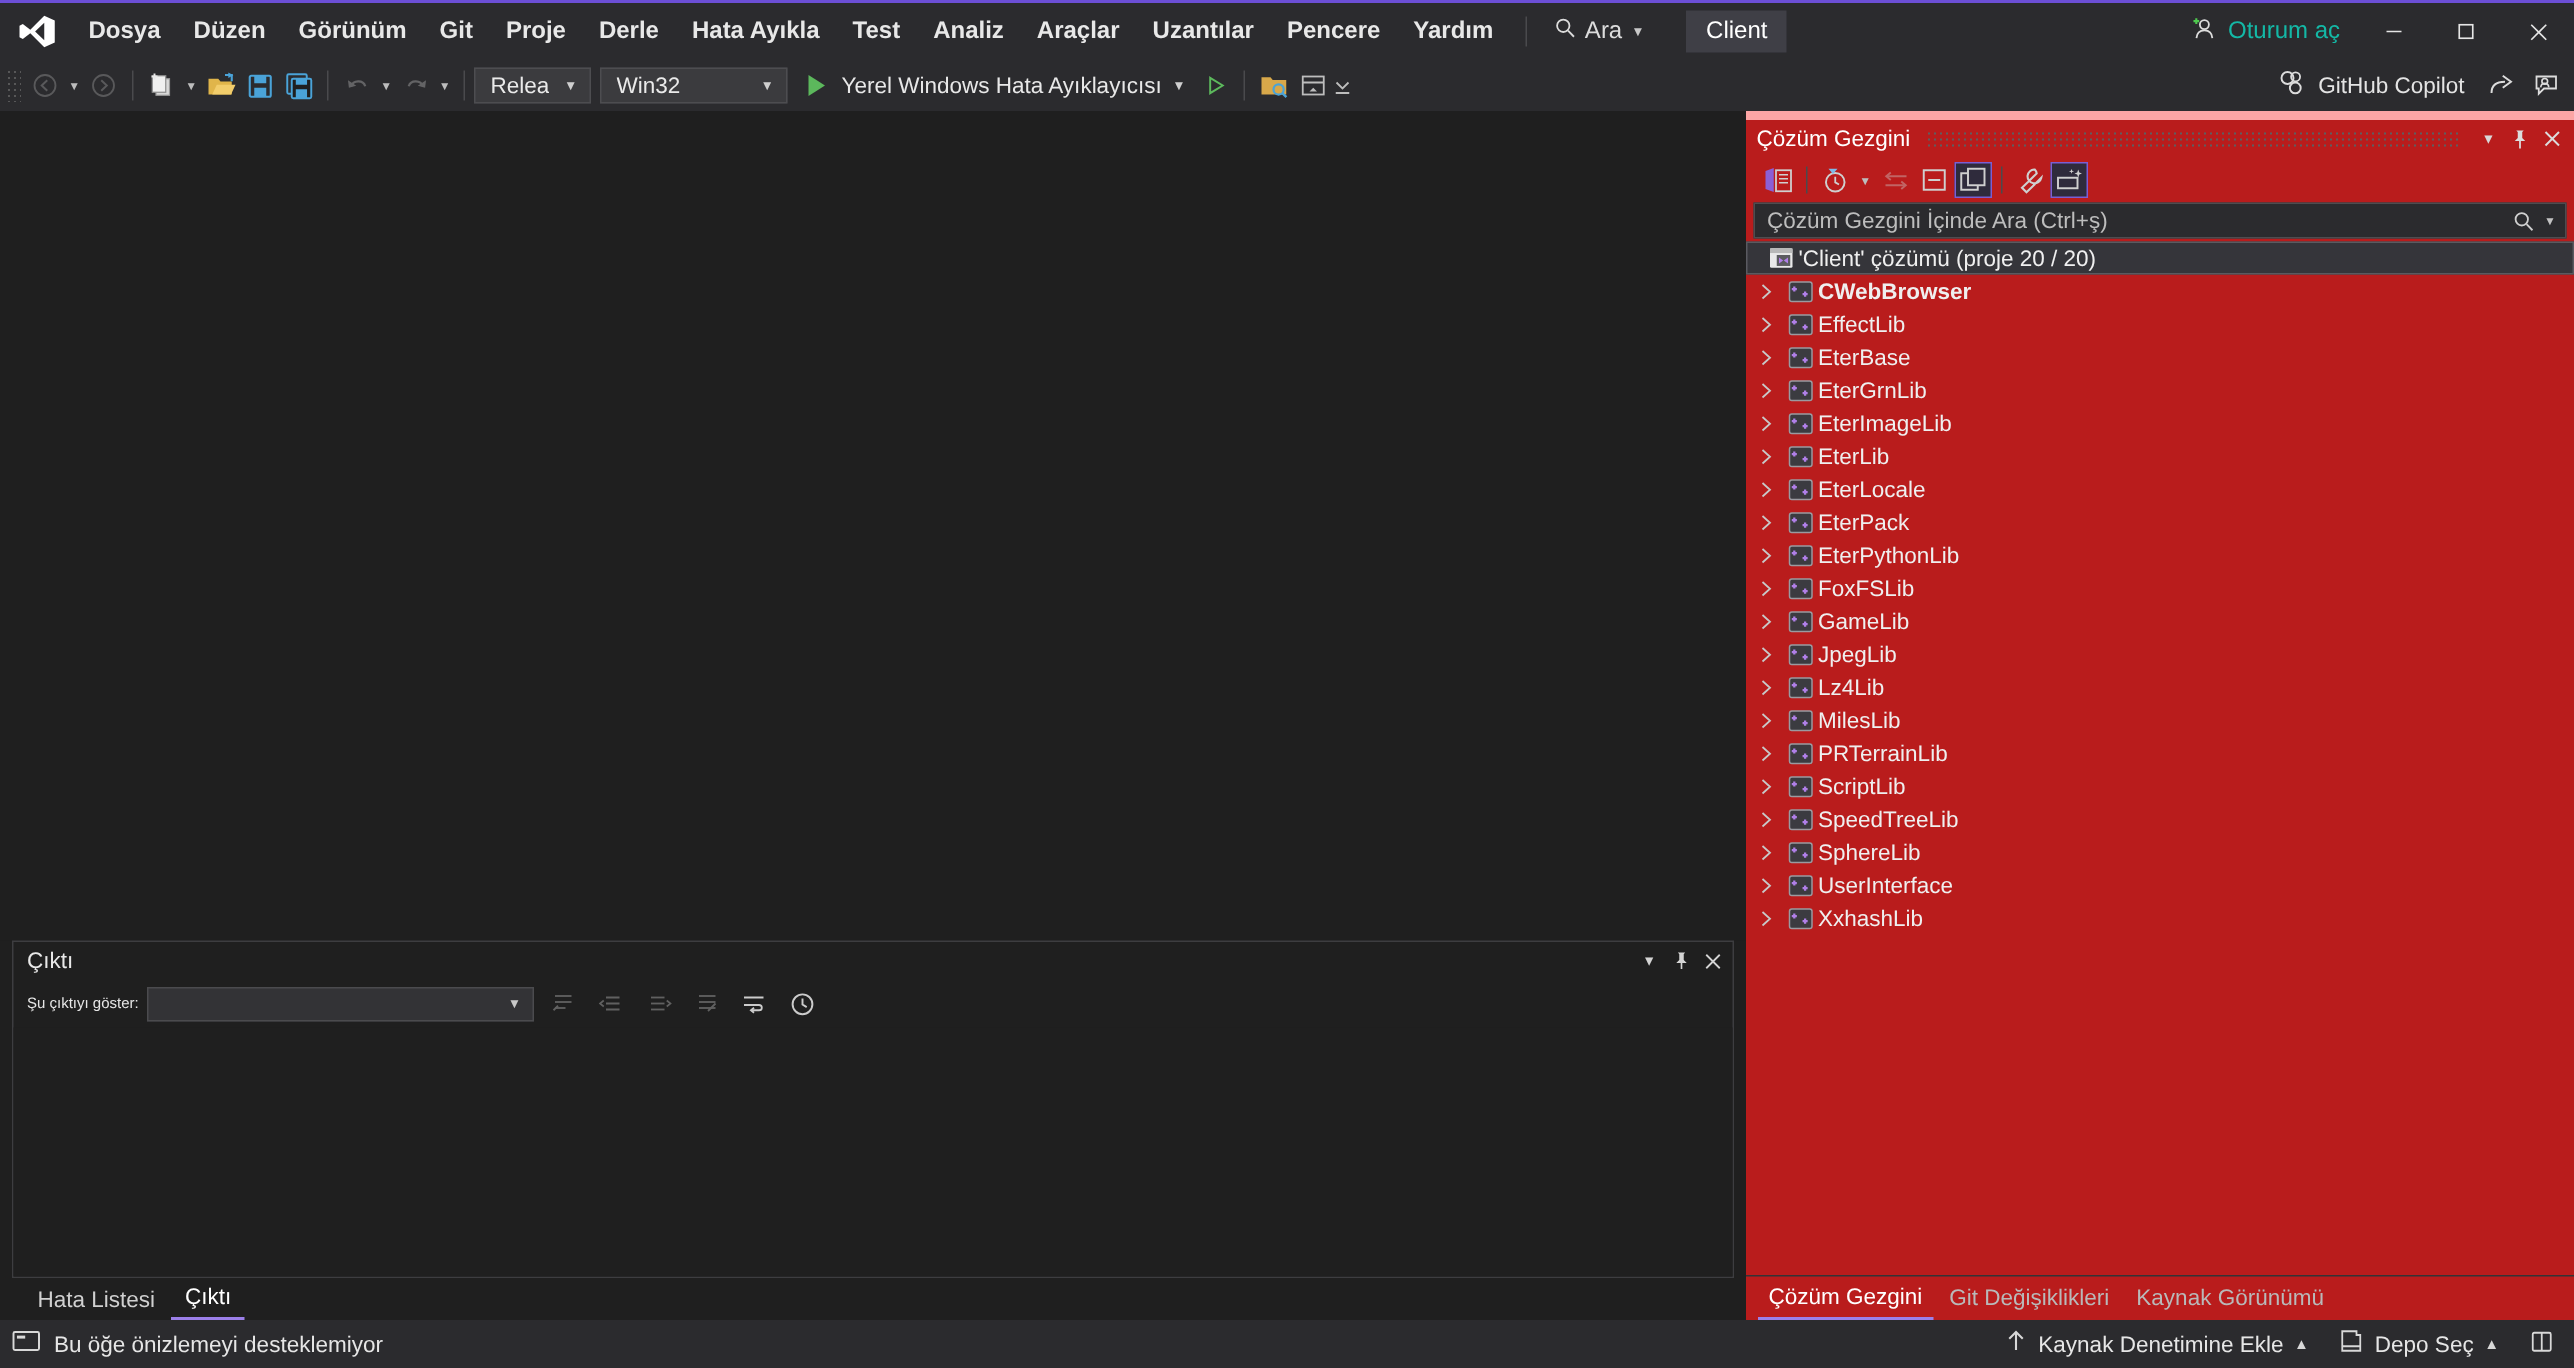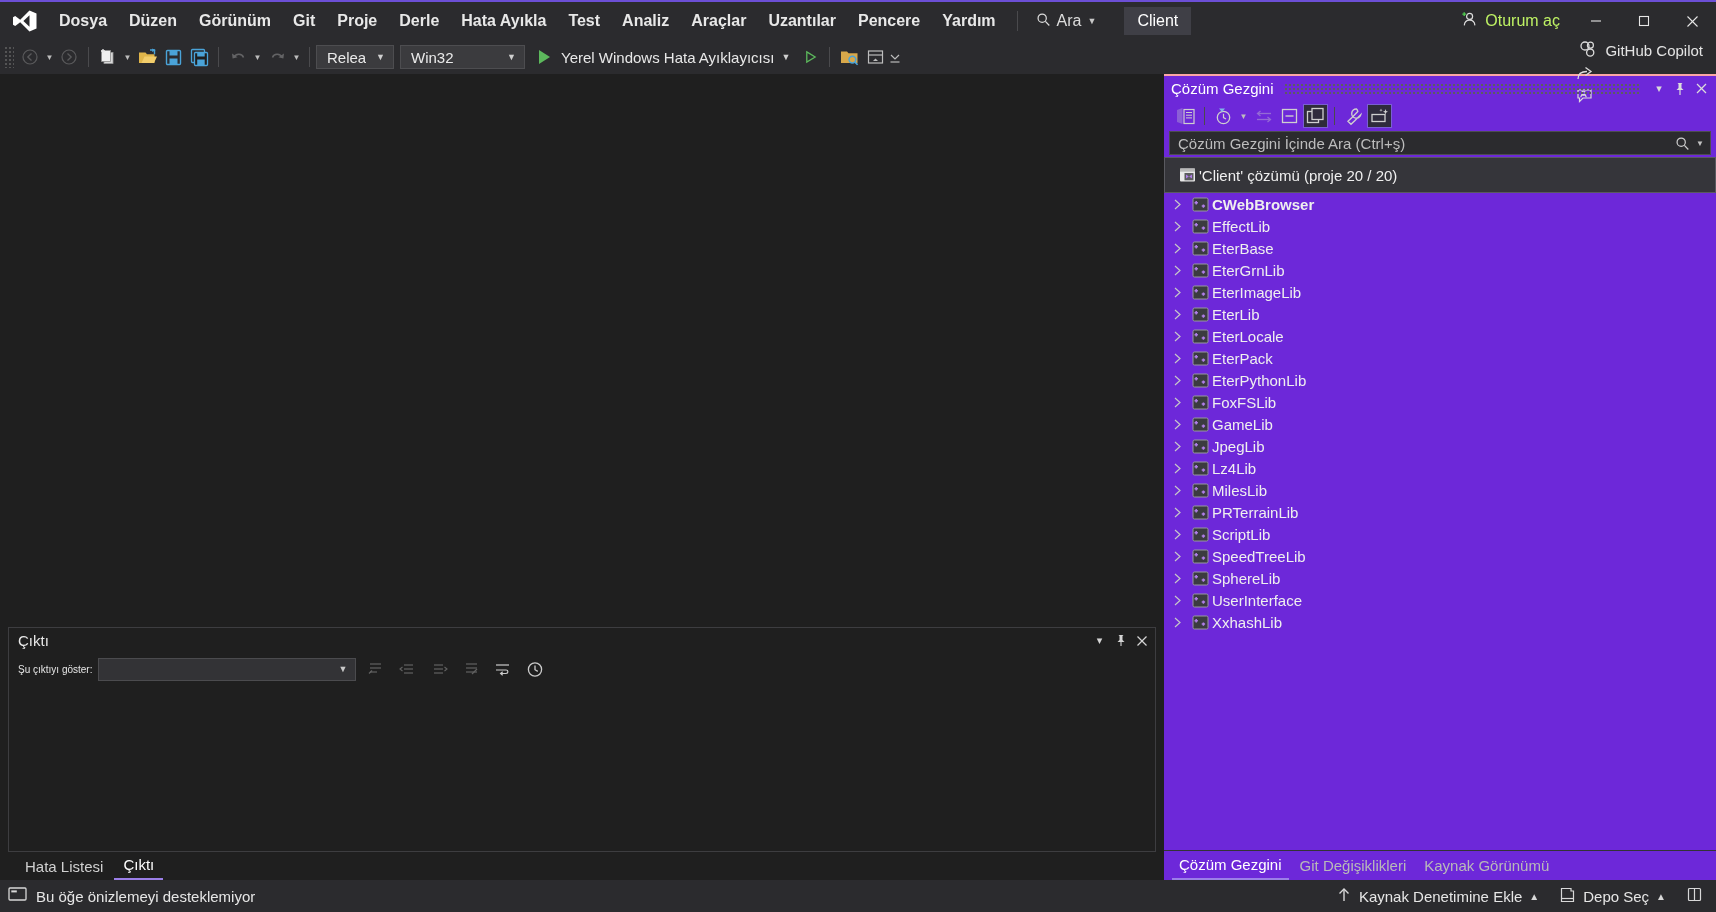--- a/index.html
+++ b/index.html
@@ -28,21 +28,21 @@
   }
   .tb-sep { width: 1px; height: 20px; background: #4a4a4d; margin: 0 10px; }
   .search-box { display: flex; align-items: center; gap: 6px; padding: 0 8px; height: 26px;
                 font-size: 16px; color: #dcdcdc; cursor: default; }
   .search-box .caret { font-size: 9px; color: #c8c8c8; }
   .client-chip {
     background: #3f3f46; color: #ffffff; font-size: 16px; padding: 5px 13px;
     margin-left: 20px; cursor: default;
   }
   .title-right { position: absolute; right: 0; top: 0; height: 100%; display: flex; align-items: center; }
-  .signin { display: flex; align-items: center; gap: 7px; font-size: 16px; color: #bef264;
+  .signin { display: flex; align-items: center; gap: 7px; font-size: 16px; color: #14b8a6;
             padding: 0 12px; height: 100%; cursor: default; }
   .wbtn { width: 48px; height: 40px; display: flex; align-items: center; justify-content: center;
           color: #e6e6e6; font-size: 15px; cursor: default; }
 
   
   .toolbar {
     height: 34px; flex: 0 0 34px; display: flex; align-items: center;
     background: #2b2b2e; padding-left: 4px; position: relative;
   }
   .grip { width: 10px; height: 22px; margin-right: 3px;
@@ -60,21 +60,21 @@
     justify-content: space-between; cursor: default; margin-right: 6px;
   }
   .combo .cv { white-space: nowrap; overflow: hidden; }
   .combo .carr { font-size: 9px; color: #cfcfcf; margin-left: 10px; padding-right: 4px; }
   .runbtn { display: flex; align-items: center; gap: 7px; height: 26px; padding: 0 7px 0 4px;
             font-size: 15px; color: #e8e8e8; cursor: default; white-space: nowrap; }
   .tri-green { width: 0; height: 0; border-left: 11px solid #5cb85c;
                border-top: 7px solid transparent; border-bottom: 7px solid transparent; }
   .tri-hollow { width: 13px; height: 14px; }
   .toolbar-right { position: absolute; right: 6px; top: 0; height: 34px;
-                   display: flex; gap: 4px; flex-direction: column; }
+                   display: flex; align-items: center; gap: 4px; }
   .copilot { display: flex; align-items: center; gap: 8px; font-size: 15px; color: #e4e4e4;
              padding: 0 7px; height: 26px; cursor: default; }
 
   
   .body { flex: 1; display: flex; min-height: 0; background: #1f1f1f; }
   .left-col { flex: 1; display: flex; flex-direction: column; min-width: 0; }
   .editor-area { flex: 1; background: #1f1f1f; }
 
   
   .output-panel { flex: 0 0 225px; margin: 0 8px 0 8px; display: flex; flex-direction: column;
@@ -92,21 +92,21 @@
   .op-tbtn { width: 26px; height: 24px; display: flex; align-items: center; justify-content: center;
              color: #cbcbcb; cursor: default; }
   .op-tbtn.dis { opacity: .38; }
   .op-body { flex: 1; background: #1f1f1f; }
   .op-tabs { height: 28px; display: flex; align-items: flex-end; padding-left: 16px; gap: 2px; }
   .op-tab { font-size: 15px; color: #d0d0d0; padding: 4px 9px 5px 9px; cursor: default; }
   .op-tab.active { color: #ffffff; border-bottom: 2px solid #9b7fe8; }
 
   
   .se-wrap { flex: 0 0 552px; display: flex; flex-direction: column;
-             border-top: 2px solid #fca5a5; background: #6d28d9; }
+             border-top: 6px solid #fca5a5; background: #b91c1c; }
   .se-head { height: 25px; display: flex; align-items: center; padding-left: 7px;
              position: relative; }
   .se-title { font-size: 15px; color: #ffffff; white-space: nowrap; }
   .se-dots { flex: 1; height: 11px; margin: 0 10px;
              background-image: radial-gradient(#5d5d60 0.8px, transparent 0.9px);
              background-size: 4px 4px; }
   .se-head-btns { display: flex; align-items: center; gap: 1px; padding-right: 5px; }
   .sehb { width: 20px; height: 20px; display: flex; align-items: center; justify-content: center;
           color: #d8d8d8; font-size: 11px; cursor: default; }
   .se-toolbar { height: 30px; display: flex; align-items: center; padding-left: 9px; gap: 1px; }
@@ -118,21 +118,21 @@
   .se-search { height: 24px; margin: 0 5px 0 5px; background: #2b2b2e; border: 1px solid #4d4d50;
                display: flex; align-items: center; padding: 0 4px 0 8px; }
   .se-search input { flex: 1; background: transparent; border: none; outline: none;
                      color: #d4d4d4; font-size: 15px; font-family: "Liberation Sans", sans-serif; }
   .se-search input::placeholder { color: #bdbdbd; }
   .se-search .si { color: #cfcfcf; display: flex; align-items: center; }
   .se-search .sd { font-size: 8px; color: #c2c2c2; margin-left: 6px; padding-right: 2px; }
   .se-tree { flex: 1; overflow: hidden; padding-top: 2px; }
   .tnode { height: 22px; display: flex; align-items: center; font-size: 15px;
            color: #efefef; cursor: default; padding-left: 2px; }
-  .tnode.sel { background: #35353a; border: 1px solid #5a5a60; height: 36px; }
+  .tnode.sel { background: #35353a; border: 1px solid #5a5a60; height: 22px; }
   .tnode.root { padding-left: 10px; }
   .arrow { width: 22px; display: flex; align-items: center; justify-content: center;
            color: #c8c8c8; flex: 0 0 22px; }
   .arrow svg { display: block; }
   .ico { width: 24px; flex: 0 0 24px; display: flex; align-items: center; justify-content: center; }
   .tlabel { white-space: nowrap; }
   .tnode.bold .tlabel { font-weight: bold; }
   .se-tabs { height: 30px; display: flex; align-items: center; padding-left: 8px; gap: 4px;
              border-top: 1px solid #333336; }
   .se-tab { font-size: 15px; color: #b9b9b9; padding: 4px 7px 5px 7px; cursor: default; }

